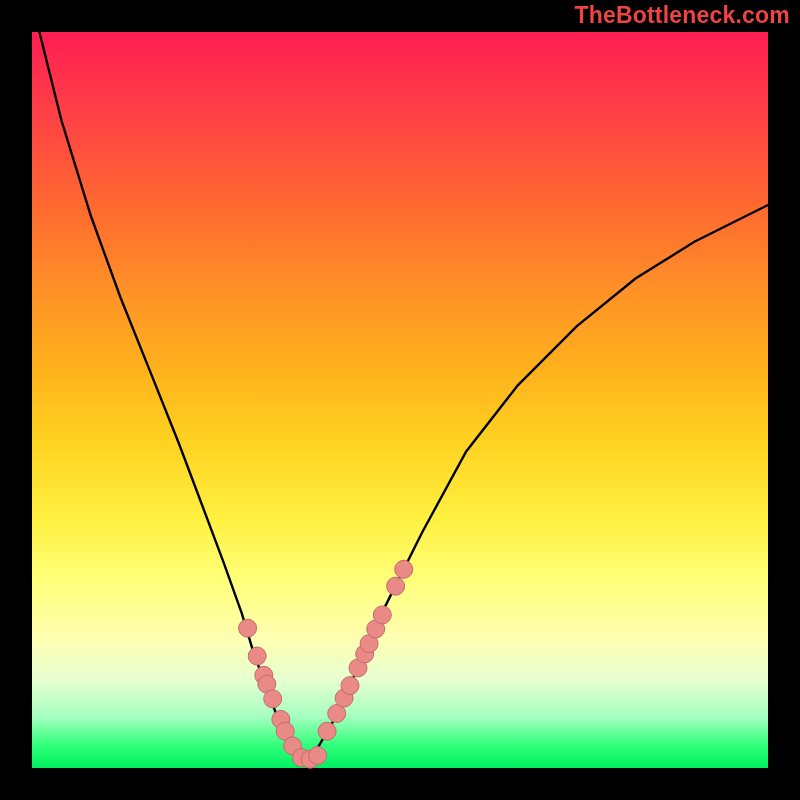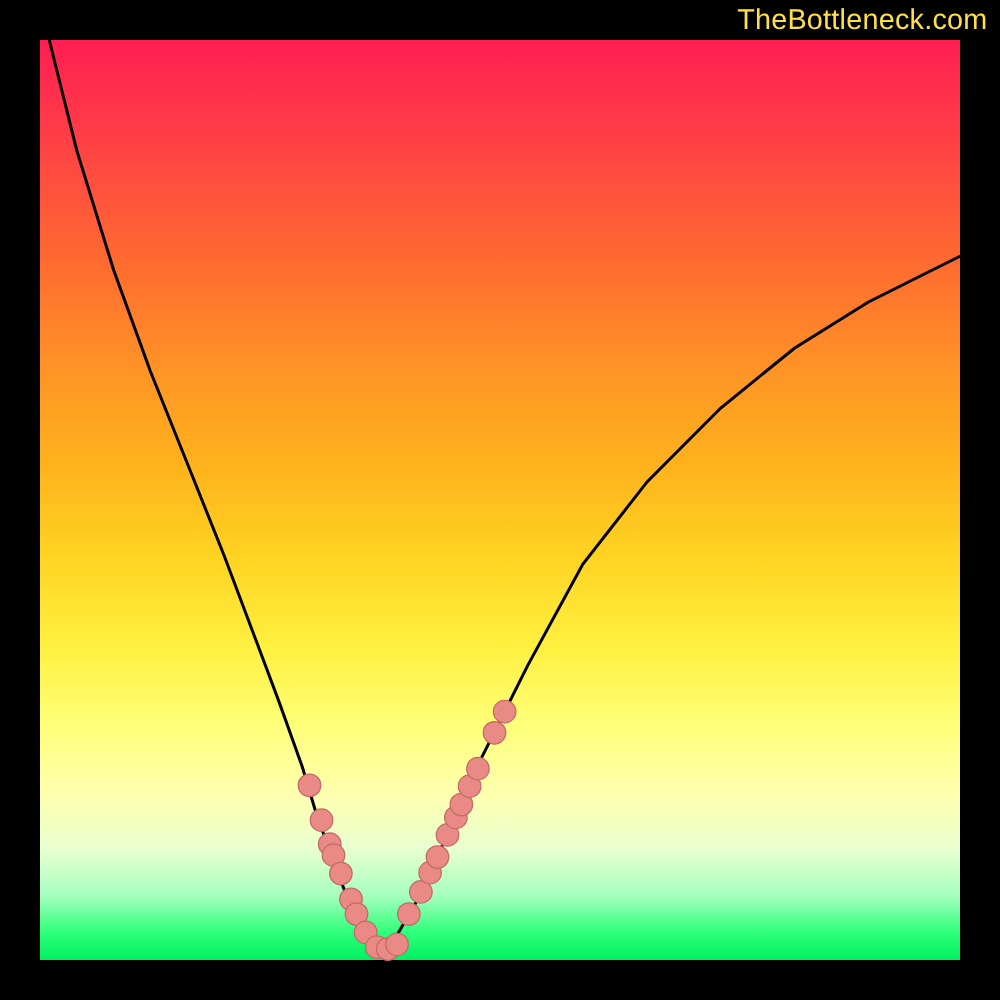--- a/index.html
+++ b/index.html
@@ -41,23 +41,23 @@
       #a6ffc0 93%,
       #2fff7a 97%,
       #00f060 100%
     );
   }
   .watermark {
     position: absolute;
     top: 2px;
     right: 10px;
     font-size: 23px;
-    color: #fde047;
+    color: #ef4444;
     letter-spacing: 0.2px;
-    font-weight: 400;
+    font-weight: 700;
   }
   svg.curves {
     position: absolute;
     left: 32px;
     top: 32px;
     width: 736px;
     height: 736px;
     overflow: visible;
   }
 </style>

